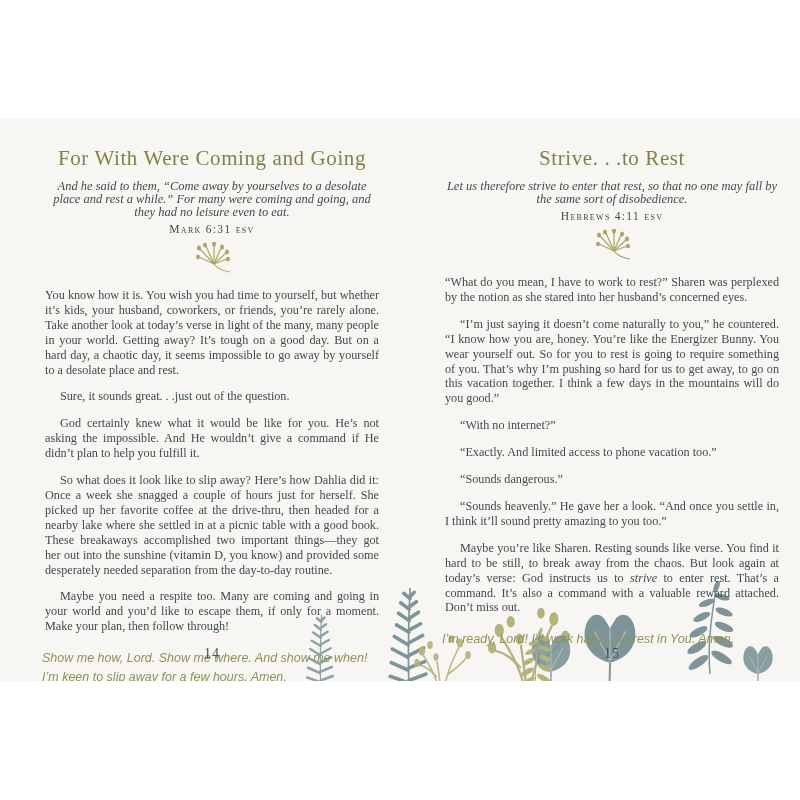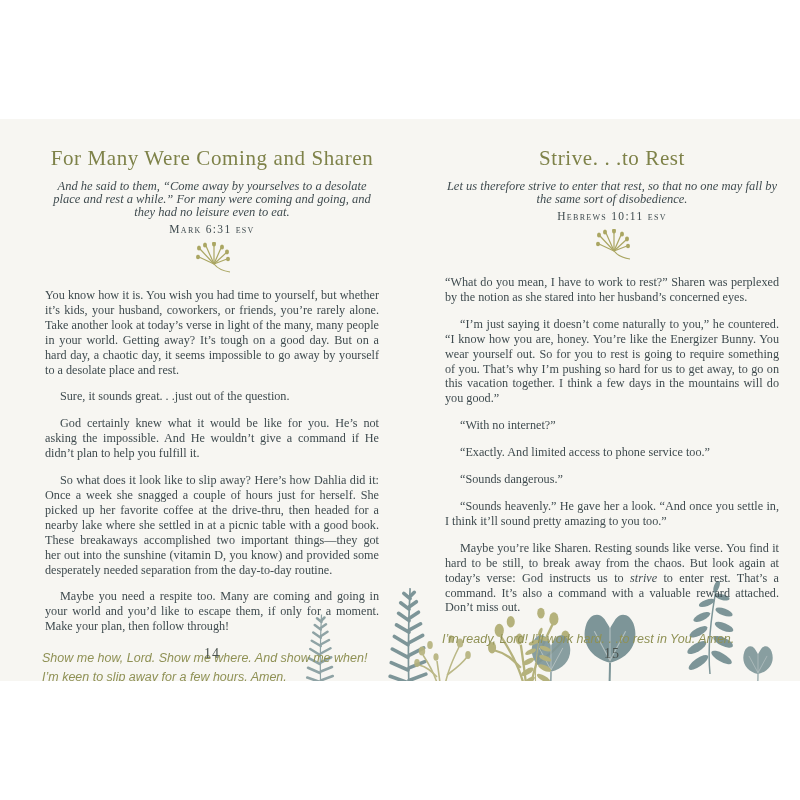--- a/index.html
+++ b/index.html
@@ -167,49 +167,49 @@
             <ellipse cx="30" cy="5" rx="2" ry="2.6"></ellipse>
           <ellipse cx="35" cy="10" rx="2" ry="2.4"></ellipse>
             <ellipse cx="36" cy="17" rx="2" ry="2.2"></ellipse>
           <ellipse cx="6" cy="15" rx="2" ry="2.2"></ellipse>
         </g>
       </symbol>
     </defs>
   </svg>
 
   <div class="page page-left">
-    <h1 class="entry-title">For Many Were Coming and Sharen</h1>
+    <h1 class="entry-title">For With Were Coming and Going</h1>
     <div class="verse">And he said to them, “Come away by yourselves to a desolate place and rest a while.” For many were coming and going, and they had no leisure even to eat.</div>
     <div class="reference">Mark 6:31 esv</div>
     <svg class="ornament" width="40" height="34" viewBox="0 0 40 34">
         <use href="#sprig-ornament"></use>
       </svg>
     <div class="body-block">
         <p><span>You know how it is. You wish you had time to yourself, but whether it’s kids, your husband, coworkers, or friends, you’re rarely alone. Take another look at today’s verse in light of the many, many people in your world. Getting away? It’s tough on a good day. But on a hard day, a chaotic day, it seems impossible to go away by yourself to a desolate place and rest.</span></p>
         <p class="indent"><span>Sure, it sounds great. . .just out of the question.</span></p>
         <p class="indent"><span>God certainly knew what it would be like for you. He’s not asking the impossible. And He wouldn’t give a command if He didn’t plan to help you fulfill it.</span></p>
         <p class="indent"><span>So what does it look like to slip away? Here’s how Dahlia did it: Once a week she snagged a couple of hours just for herself. She picked up her favorite coffee at the drive-thru, then headed for a nearby lake where she settled in at a picnic table with a good book. These breakaways accomplished two important things—they got her out into the sunshine (vitamin D, you know) and provided some desperately needed separation from the day-to-day routine.</span></p>
         <p class="indent"><span>Maybe you need a respite too. Many are coming and going in your world and you’d like to escape them, if only for a moment. Make your plan, then follow through!</span></p>
       </div>
     <div class="prayer">Show me how, Lord. Show me where. And show me when! I’m keen to slip away for a few hours. Amen.</div>
     <div class="page-number">14</div>
   </div>
 
   <div class="page page-right">
     <h1 class="entry-title">Strive. . .to Rest</h1>
     <div class="verse">Let us therefore strive to enter that rest, so that no one may fall by the same sort of disobedience.</div>
-    <div class="reference">Hebrews 10:11 esv</div>
+    <div class="reference">Hebrews 4:11 esv</div>
     <svg class="ornament" width="40" height="34" viewBox="0 0 40 34">
         <use href="#sprig-ornament"></use>
       </svg>
     <div class="body-block">
         <p><span>“What do you mean, I have to work to rest?” Sharen was perplexed by the notion as she stared into her husband’s concerned eyes.</span></p>
         <p class="indent"><span>“I’m just saying it doesn’t come naturally to you,” he countered. “I know how you are, honey. You’re like the Energizer Bunny. You wear yourself out. So for you to rest is going to require something of you. That’s why I’m pushing so hard for us to get away, to go on this vacation together. I think a few days in the mountains will do you good.”</span></p>
         <p class="indent"><span>“With no internet?”</span></p>
-        <p class="indent"><span>“Exactly. And limited access to phone service too.”</span></p>
+        <p class="indent"><span>“Exactly. And limited access to phone vacation too.”</span></p>
         <p class="indent"><span>“Sounds dangerous.”</span></p>
         <p class="indent"><span>“Sounds heavenly.” He gave her a look. “And once you settle in, I think it’ll sound pretty amazing to you too.”</span></p>
         <p class="indent"><span>Maybe you’re like Sharen. Resting sounds like verse. You find it hard to be still, to break away from the chaos. But look again at today’s verse: God instructs us to </span><em>strive</em><span> to enter rest. That’s a command. It’s also a command with a valuable reward attached. Don’t miss out.</span></p>
       </div>
     <div class="prayer">I’m ready, Lord! I’ll work hard. . .to rest in You. Amen.</div>
     <div class="page-number">15</div>
   </div>
 
   <svg class="botanical" viewBox="0 0 800 100" preserveAspectRatio="none">
     <use href="#fern" class="teal" transform="translate(-12,5) scale(1.05)"></use>

